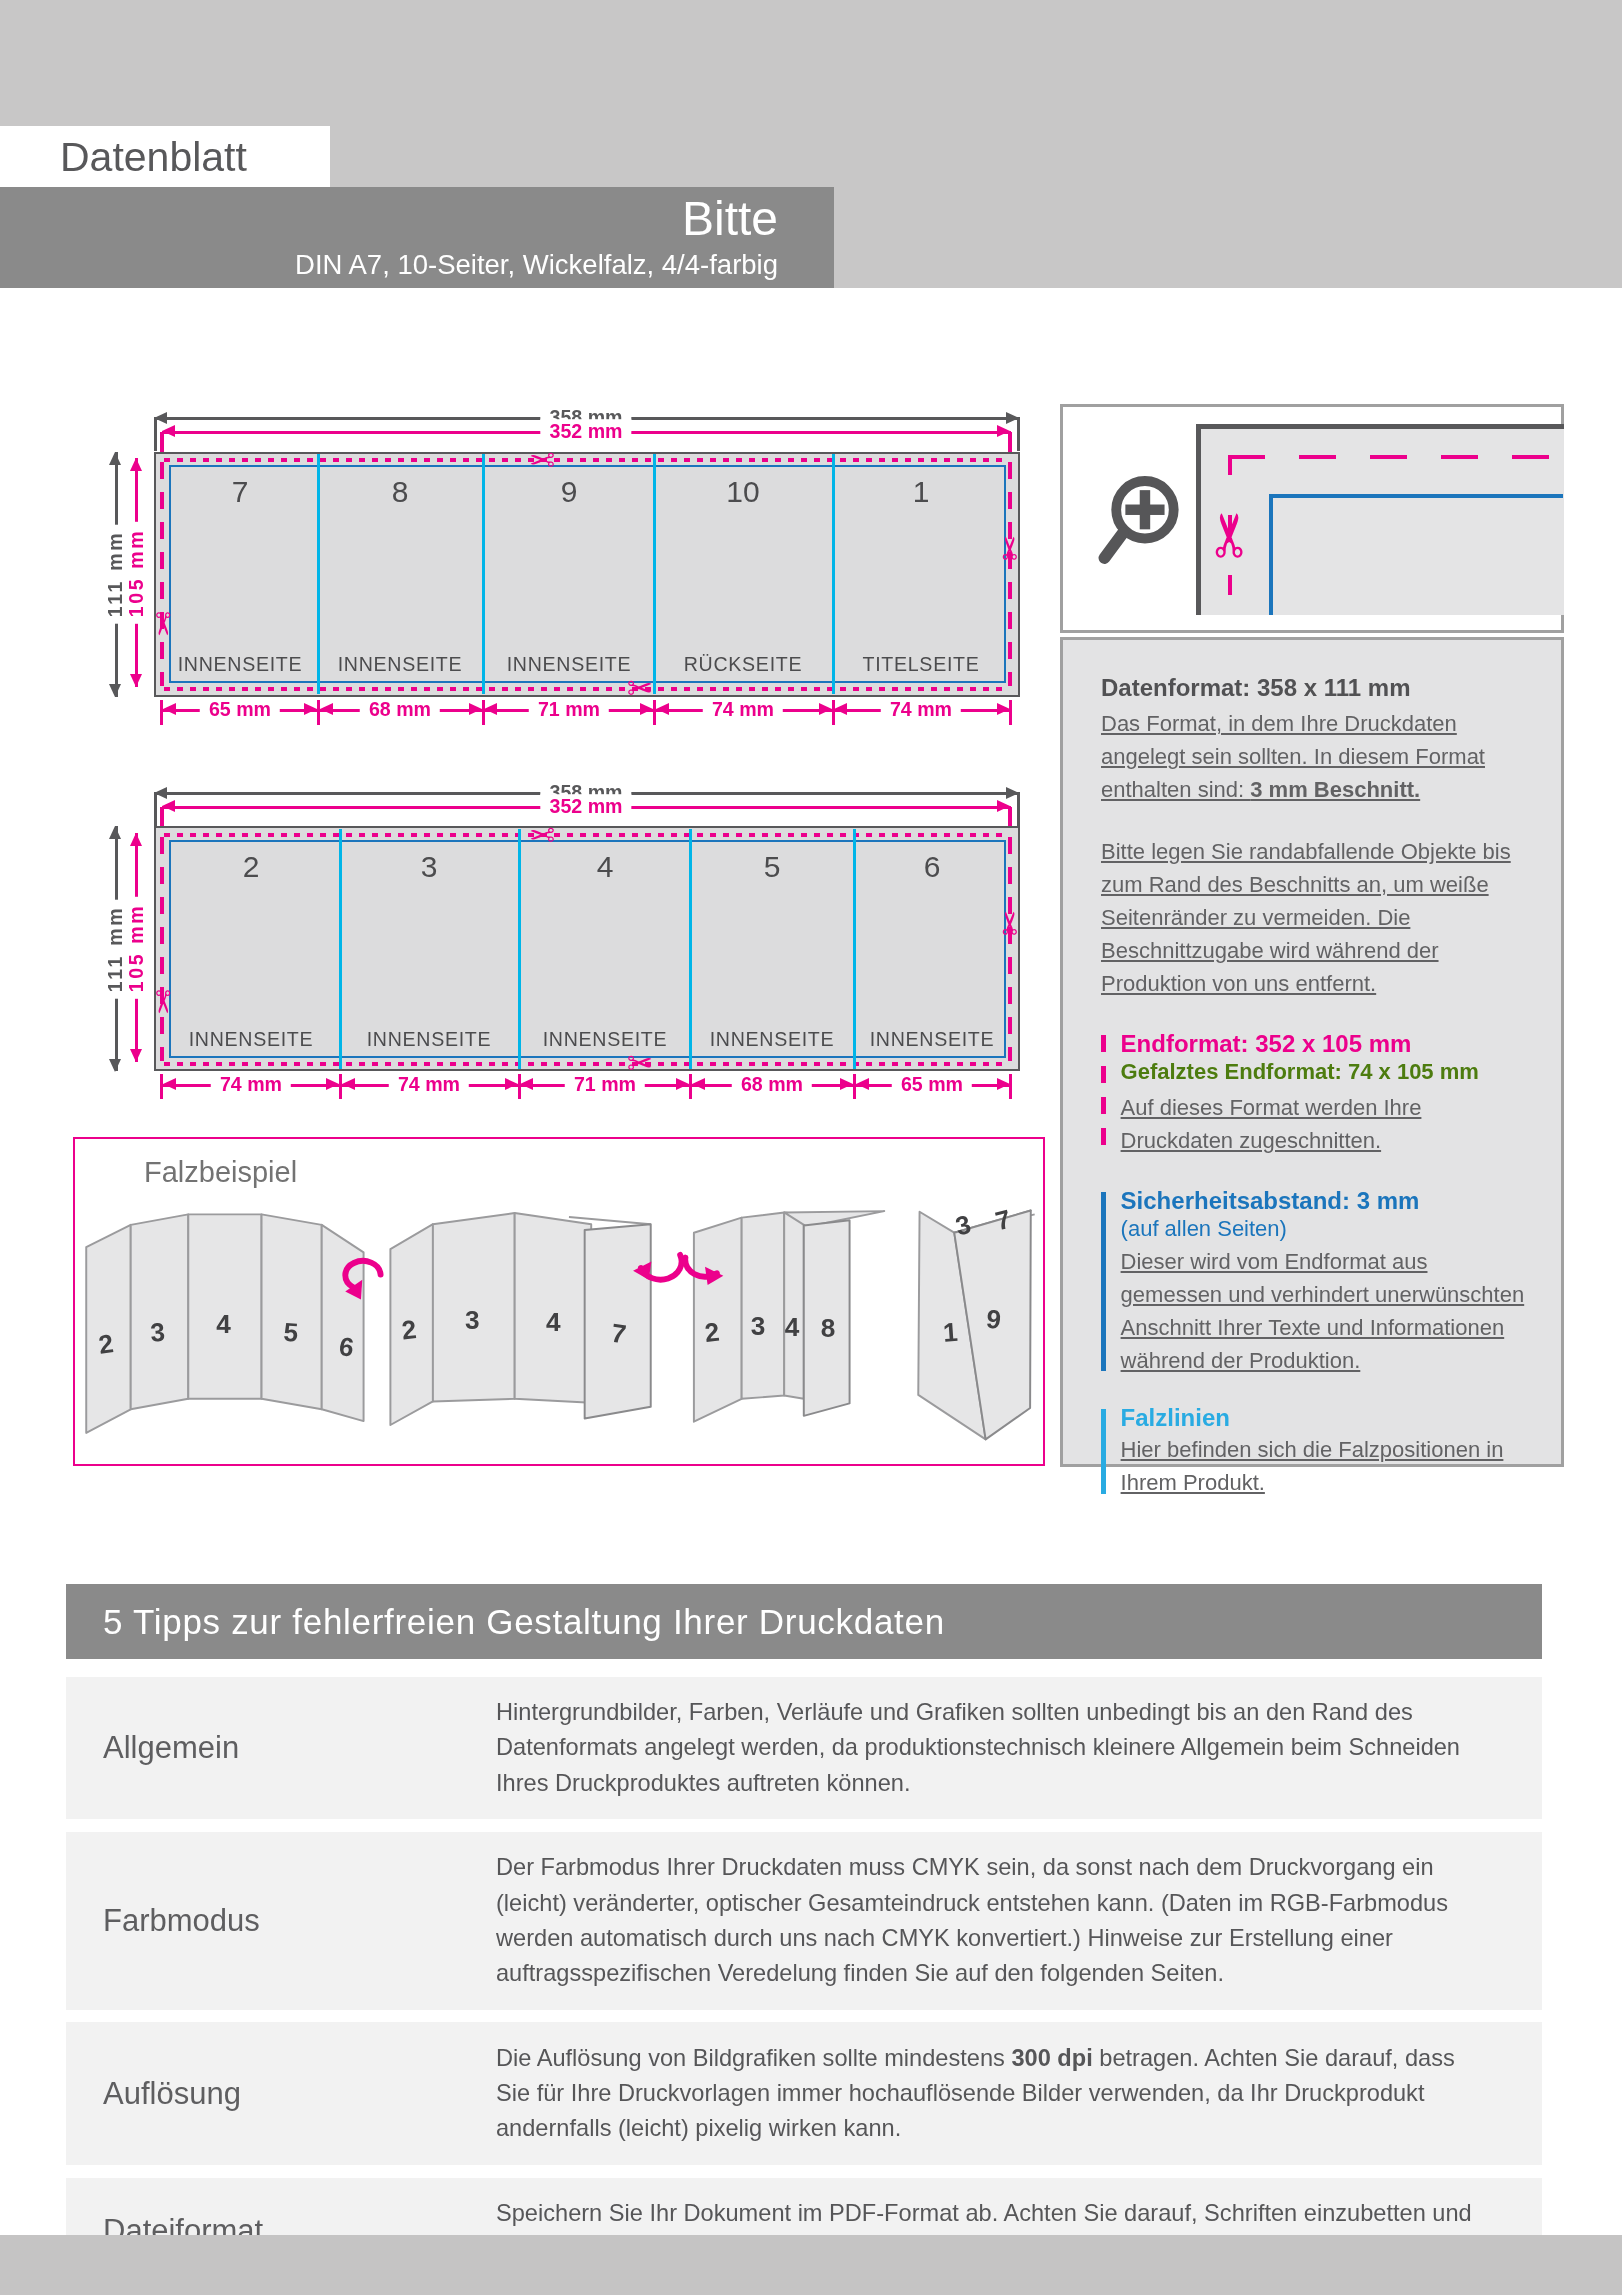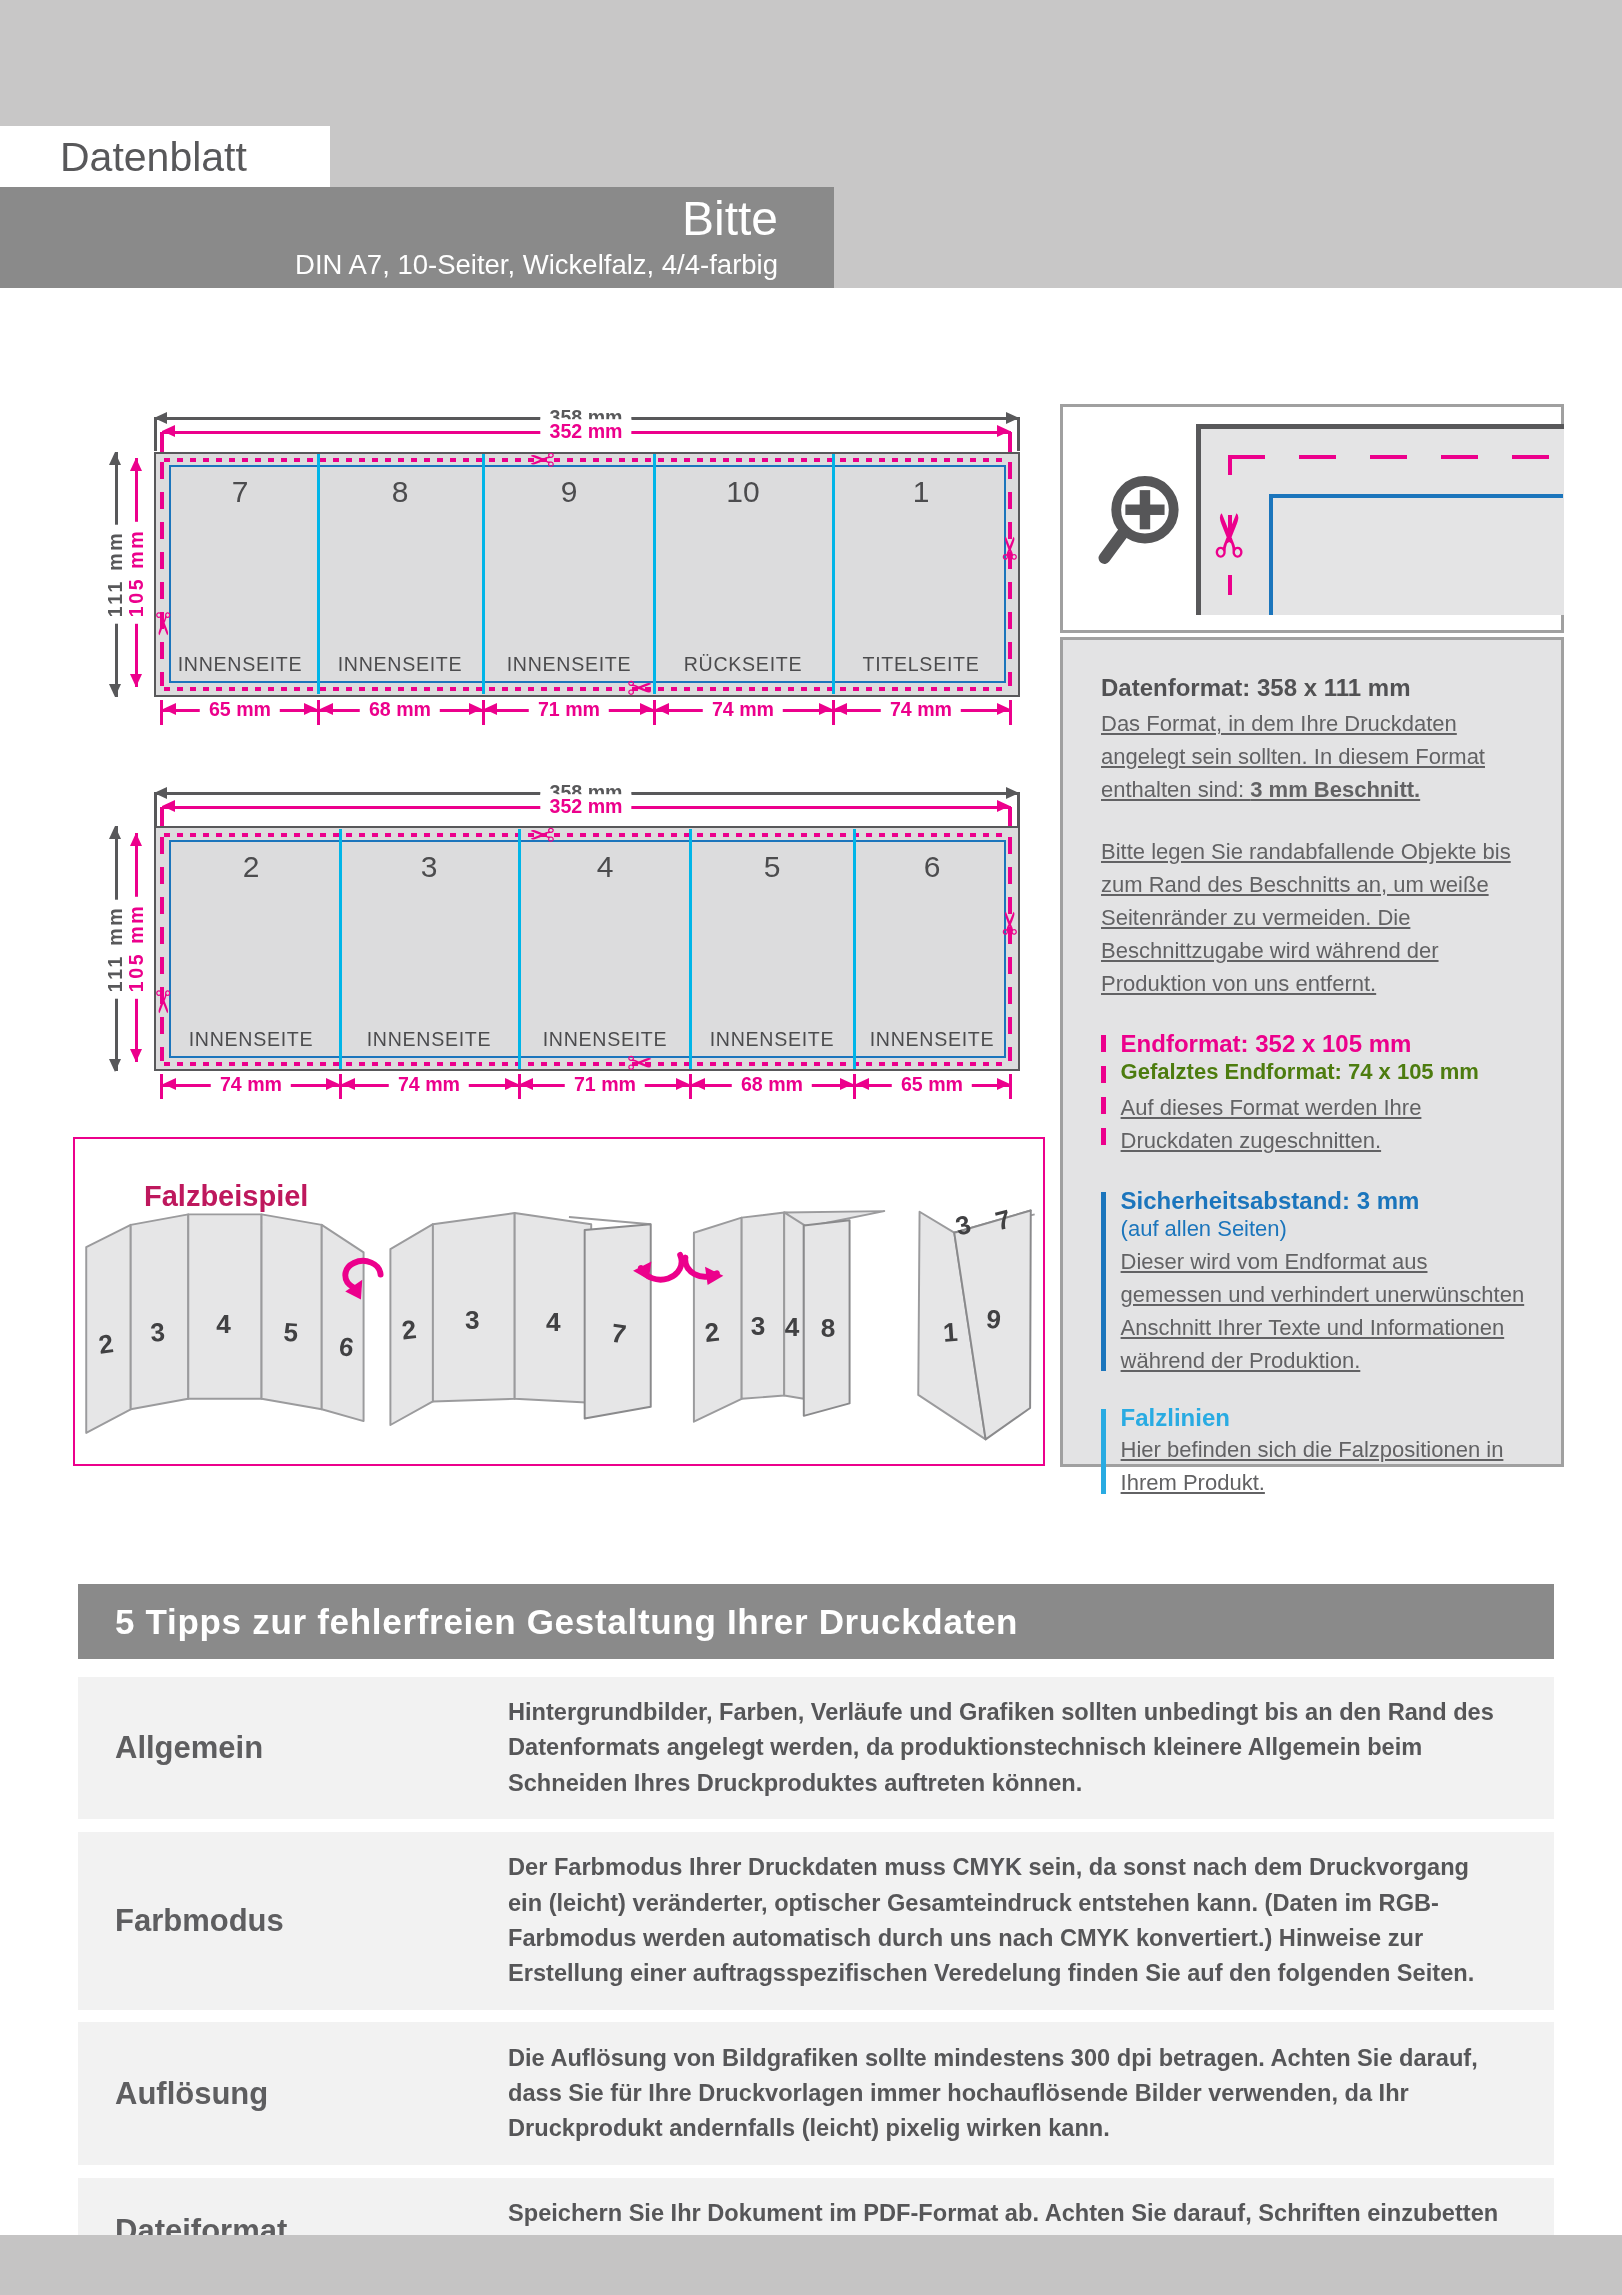--- a/index.html
+++ b/index.html
@@ -202,21 +202,21 @@
     <div class="aL" style="left:856px;top:1078px;"></div>
     <div class="aR" style="left:997px;top:1078px;"></div>
     <span class="dlab" style="left:251px;top:1085px;">74 mm</span>
     <span class="dlab" style="left:429px;top:1085px;">74 mm</span>
     <span class="dlab" style="left:605px;top:1085px;">71 mm</span>
     <span class="dlab" style="left:772px;top:1085px;">68 mm</span>
     <span class="dlab" style="left:932px;top:1085px;">65 mm</span>
   </div>
 
   <div class="abs" style="left:73px;top:1137px;width:972px;height:329px;border:2.6px solid #ec008c;background:#fff;">
-    <span style="position:absolute;left:69px;top:41px;font-size:29px;font-weight:700;color:#be185d;">Falzbeispiel</span>
+    <span style="position:absolute;left:69px;top:17px;font-size:29px;font-weight:400;color:#737373;">Falzbeispiel</span>
     <svg style="position:absolute;left:5.9px;top:66px;" width="955" height="249" viewBox="0 0 1460 380">
       <g fill="#e6e6e7" stroke="#9b9b9d" stroke-width="3" stroke-linejoin="round">
 
         <polygon points="8,64 76,30 76,312 8,348"></polygon>
         <polygon points="76,30 164,14 164,296 76,312"></polygon>
         <polygon points="164,14 276,14 276,296 164,296"></polygon>
         <polygon points="276,14 368,30 368,312 276,296"></polygon>
         <polygon points="368,30 432,72 432,330 368,312"></polygon>
 
         <polygon points="473,67 538,29 538,300 473,336"></polygon>
@@ -303,21 +303,21 @@
       <div style="color:#1b75bc;font-size:22px;margin-bottom:2.6px;">(auf allen Seiten)</div>
       <div class="sb-p">Dieser wird vom Endformat aus gemessen und verhindert unerwünschten Anschnitt Ihrer Texte und Informationen während der Produktion.</div>
     </div>
     <div class="accent" style="margin-top:27.5px;">
       <div class="aline" style="background:#29abe2;"></div>
       <div class="sb-h" style="color:#29abe2;margin-bottom:1.3px;">Falzlinien</div>
       <div class="sb-p">Hier befinden sich die Falzpositionen in Ihrem Produkt.</div>
     </div>
   </div>
 
-  <div class="abs" style="left:78px;top:1584px;width:1476px;font-weight:bold;">
+  <div class="abs" style="left:66px;top:1584px;width:1476px;">
     <div class="tbanner">5 Tipps zur fehlerfreien Gestaltung Ihrer Druckdaten</div>
     <div class="trow" style="margin-top:17.7px;min-height:103px;">
       <div class="tlabel">Allgemein</div>
       <div class="tbody">Hintergrundbilder, Farben, Verläufe und Grafiken sollten unbedingt bis an den Rand des Datenformats angelegt werden, da produktionstechnisch kleinere Allgemein beim Schneiden Ihres Druckproduktes auftreten können.</div>
     </div>
     <div class="trow" style="min-height:133px;">
       <div class="tlabel">Farbmodus</div>
       <div class="tbody">Der Farbmodus Ihrer Druckdaten muss CMYK sein, da sonst nach dem Druckvorgang ein (leicht) veränderter, optischer Gesamteindruck entstehen kann. (Daten im RGB-Farbmodus werden automatisch durch uns nach CMYK konvertiert.) Hinweise zur Erstellung einer auftragsspezifischen Veredelung finden Sie auf den folgenden Seiten.</div>
     </div>
     <div class="trow" style="min-height:108px;">

